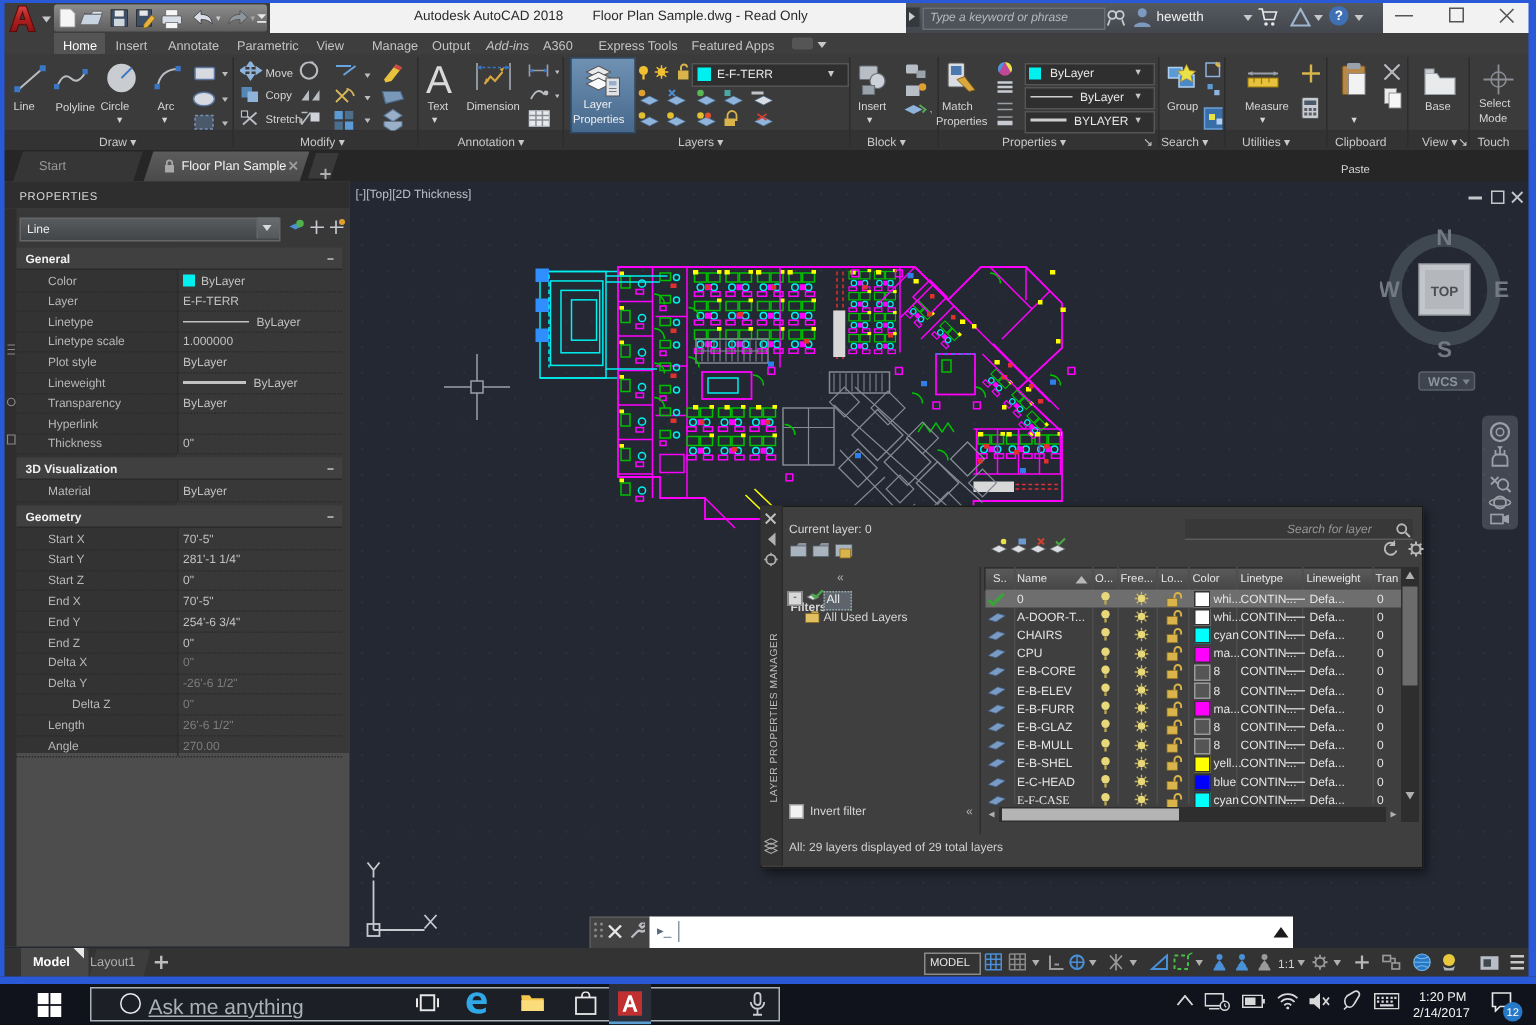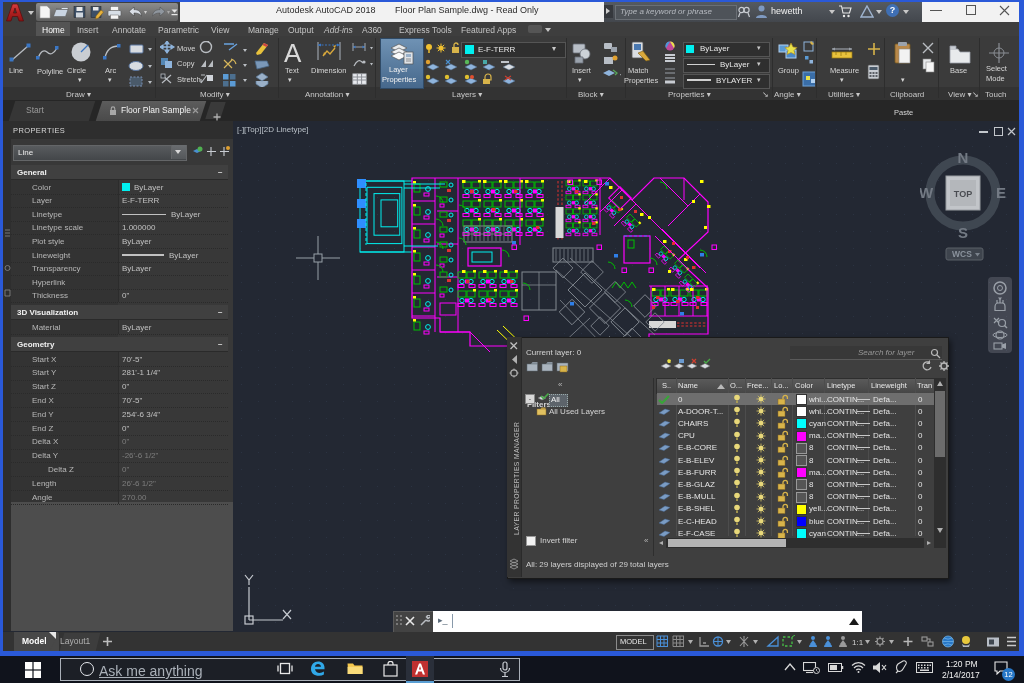--- a/index.html
+++ b/index.html
@@ -128,21 +128,21 @@
     <div class="abs" style="left:938px;top:38px;width:1px;height:60px;background:#2d2d2d;"></div>
     <div class="abs" style="left:979px;top:38px;width:1px;height:60px;background:#2d2d2d;"></div>
 
     <div class="txt" style="left:66px;top:90px;font-size:8px;color:#c9c9c9;">Draw ▾</div>
     <div class="txt" style="left:200px;top:90px;font-size:8px;color:#c9c9c9;">Modify ▾</div>
     <div class="txt" style="left:305px;top:90px;font-size:8px;color:#c9c9c9;">Annotation ▾</div>
     <div class="txt" style="left:452px;top:90px;font-size:8px;color:#c9c9c9;">Layers ▾</div>
     <div class="txt" style="left:578px;top:90px;font-size:8px;color:#c9c9c9;">Block ▾</div>
     <div class="txt" style="left:668px;top:90px;font-size:8px;color:#c9c9c9;">Properties ▾</div>
     <div class="txt" style="left:762px;top:90px;font-size:8px;color:#c9c9c9;">↘</div>
-    <div class="txt" style="left:774px;top:90px;font-size:8px;color:#c9c9c9;">Angle ▾</div>
+    <div class="txt" style="left:774px;top:90px;font-size:8px;color:#c9c9c9;">Search ▾</div>
     <div class="txt" style="left:828px;top:90px;font-size:8px;color:#c9c9c9;">Utilities ▾</div>
     <div class="txt" style="left:890px;top:90px;font-size:8px;color:#c9c9c9;">Clipboard</div>
     <div class="txt" style="left:948px;top:90px;font-size:8px;color:#c9c9c9;">View ▾</div>
     <div class="txt" style="left:972px;top:90px;font-size:8px;color:#c9c9c9;">↘</div>
     <div class="txt" style="left:985px;top:90px;font-size:8px;color:#c9c9c9;">Touch</div>
 
     <svg class="abs" style="left:6px;top:40px;" width="148px" height="48" viewBox="0 0 148 48">
       <path d="M6 20 L22 6" stroke="#b9bdc2" stroke-width="1.3"></path>
       <rect x="3.5" y="17.5" width="4" height="4" fill="#3a76c4"></rect>
         <rect x="20.5" y="3.5" width="4" height="4" fill="#3a76c4"></rect>
@@ -399,21 +399,21 @@
       <path d="M1 1 L6 6 M6 1 L1 6" stroke="#9a9a9a" stroke-width="1.2"></path>
     </svg>
   <div class="abs" style="left:208px;top:102px;width:15px;height:17px;background:#3a3a3a;transform:skewX(-18deg);"></div>
   <div class="abs" style="left:213px;top:107px;width:8px;height:8px;">
     <svg width="8" height="8">
         <path d="M4 0.5 V7.5 M0.5 4 H7.5" stroke="#b0b0b0" stroke-width="1.3"></path>
       </svg>
   </div>
 
   <div class="abs" id="canvas" style="left:233px;top:121px;width:784px;height:511px;background:#232833;background-image:radial-gradient(#2b3342 0.9px, transparent 0.9px);background-size:17px 17px;"></div>
-  <div class="txt" style="left:237px;top:125px;font-size:8px;color:#b9c0c7;">[-][Top][2D Linetype]</div>
+  <div class="txt" style="left:237px;top:125px;font-size:8px;color:#b9c0c7;">[-][Top][2D Thickness]</div>
 
   <div class="abs" style="left:979px;top:131px;width:9px;height:1.5px;background:#c3c7cc;"></div>
   <div class="abs" style="left:994px;top:127px;width:7px;height:7px;border:1.2px solid #c3c7cc;"></div>
   <svg class="abs" style="left:1007px;top:127px;" width="9" height="9" viewBox="0 0 9 9">
       <path d="M1 1 L8 8 M8 1 L1 8" stroke="#c3c7cc" stroke-width="1.2"></path>
     </svg>
 
   <div id="floorplan">
 <svg class="abs" style="left:350px;top:165px;" width="368" height="195" viewBox="0 0 368 195">
 <rect x="10" y="16.0" width="44.0" height="71.0" fill="none" stroke="#00F0F0" stroke-width="1"></rect>
@@ -1500,21 +1500,21 @@
       </svg>
     <div class="abs" style="left:796px;top:516.0px;width:9px;height:9px;background:#0000ff;border:1px solid #333;"></div>
     <div class="txt" style="left:809px;top:516.5px;font-size:8px;color:#e5e5e5;">blue</div>
     <div class="txt" style="left:827px;top:516.5px;font-size:8px;color:#e5e5e5;">CONTIN...</div>
     <div class="abs" style="left:857px;top:520.5px;width:13px;height:1px;background:#c8c8c8;"></div>
     <div class="txt" style="left:873px;top:516.5px;font-size:8px;color:#e5e5e5;">Defa...</div>
     <div class="txt" style="left:918px;top:516.5px;font-size:8px;color:#e5e5e5;">0</div>
     <svg class="abs" style="left:658px;top:528.7px;" width="13" height="8" viewBox="0 0 13 8">
         <path d="M1 6 l6-4 5 1.5 -6 4 z" fill="#7a9cc4" stroke="#4a6a94" stroke-width="0.5"></path>
       </svg>
-    <div class="txt" style="left:678px;top:528.7px;font-size:8px;color:#e5e5e5;">E-F-CASE</div>
+    <div class="txt" style="left:678px;top:528.7px;font-size:8px;color:#e5e5e5;font-family:Liberation Serif, serif;">E-F-CASE</div>
     <svg class="abs" style="left:733px;top:528.2px;" width="8" height="10" viewBox="0 0 8 10">
         <circle cx="4" cy="3.5" r="2.8" fill="#e8d87a"></circle>
         <path d="M4 6.5 v2.5" stroke="#b8a850" stroke-width="1.6"></path>
       </svg>
     <svg class="abs" style="left:756px;top:528.2px;" width="10" height="10" viewBox="0 0 10 10">
         <circle cx="5" cy="5" r="2.5" fill="#e8d87a"></circle>
         <g stroke="#c8b860" stroke-width="0.9">
           <path d="M5 0.5 v1.8 M5 7.7 v1.8 M0.5 5 h1.8 M7.7 5 h1.8 M1.8 1.8 l1.3 1.3 M6.9 6.9 l1.3 1.3 M8.2 1.8 L6.9 3.1 M3.1 6.9 L1.8 8.2"></path>
         </g>
       </svg>

